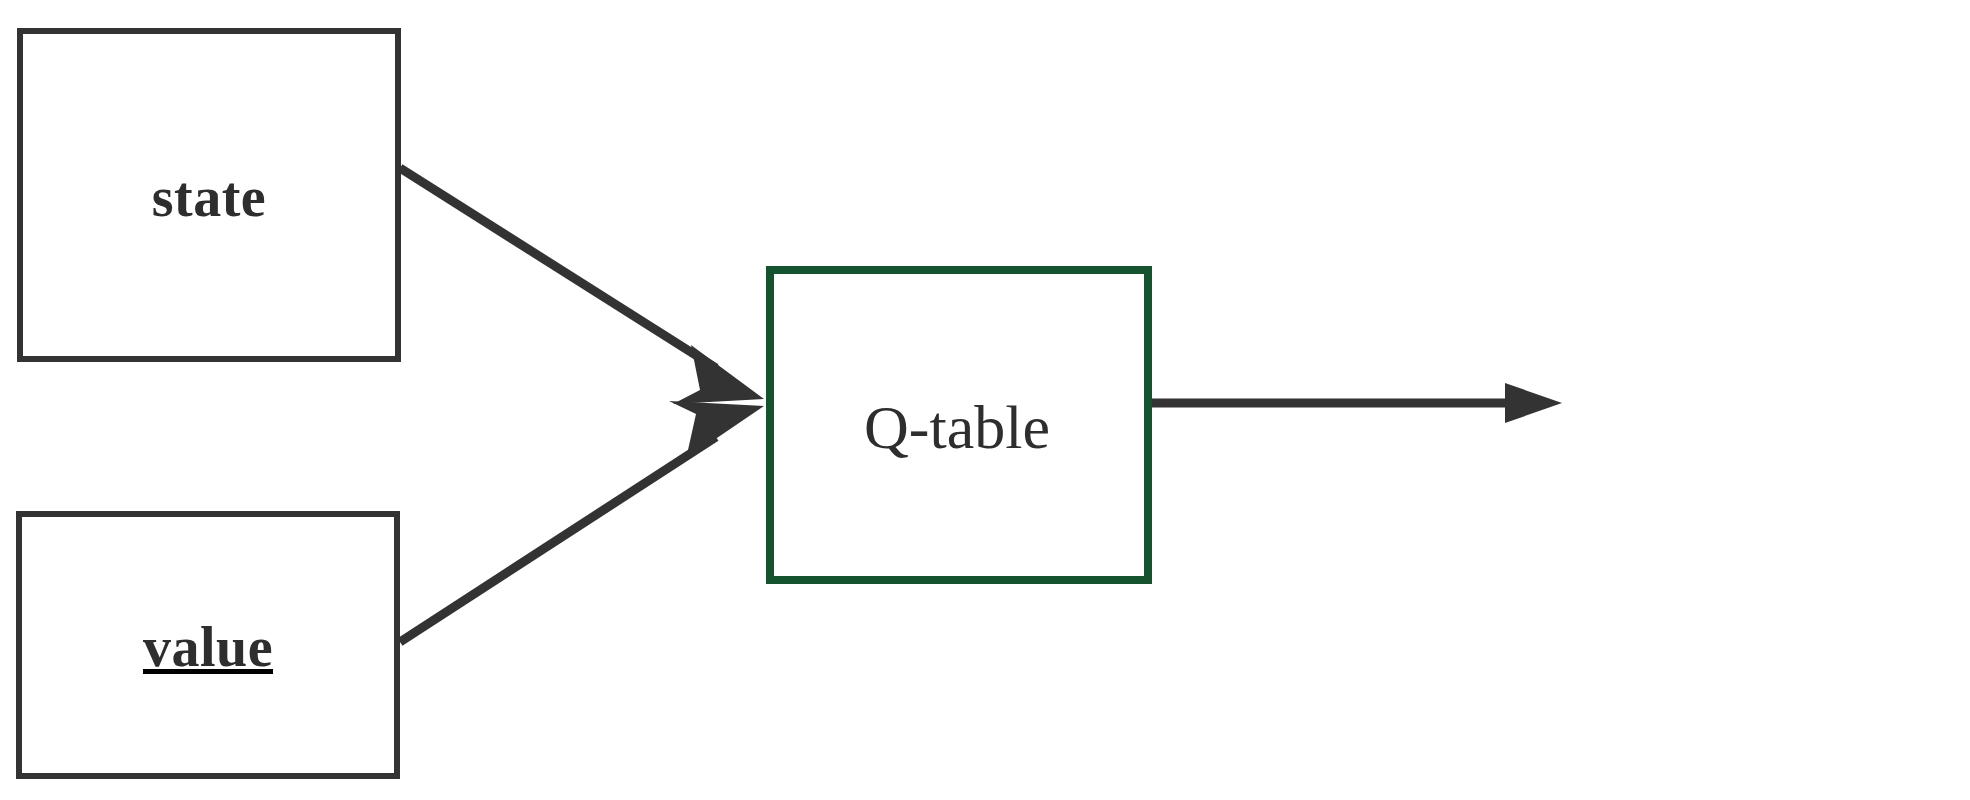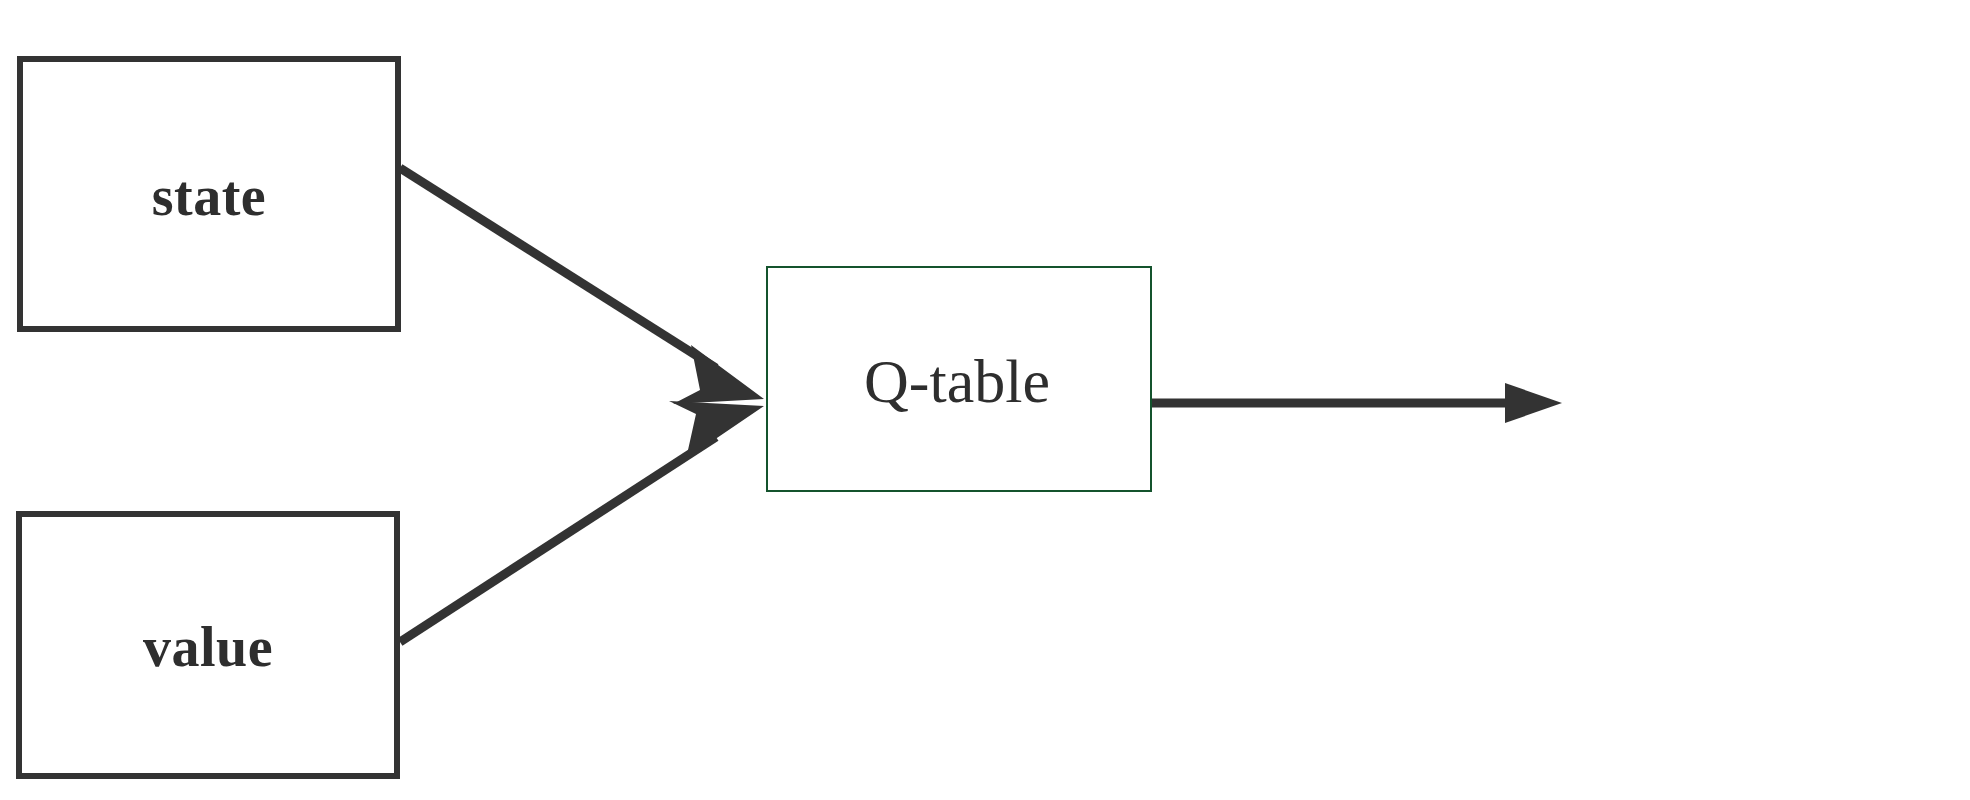--- a/index.html
+++ b/index.html
@@ -35,31 +35,31 @@
   }
   .node-label {
     display: block;
     line-height: 1;
     color: #2e2e2e;
     white-space: nowrap;
     user-select: none;
   }
   
   #node-state {
-    left: 17px;  top: 28px;  width: 384px; height: 276px;
+    left: 17px;  top: 28px;  width: 384px; height: 334px;
     border: 6px solid #333333;
-    margin-top: 28px;
   }
   #node-value {
     left: 16px;  top: 511px; width: 384px; height: 268px;
     border: 6px solid #333333;
+    text-decoration: underline;
   }
   #node-qtable {
-    left: 766px; top: 266px; width: 386px; height: 226px;
-    border: 2px solid #14532d;
+    left: 766px; top: 266px; width: 386px; height: 318px;
+    border: 8px solid #14532d;
   }
   #node-qvalue {
     left: 1564px; top: 267px; width: 382px; height: 269px;
     border: 6px solid #333333;
   }
   
   .label-bold {
     font-family: "Liberation Serif", "DejaVu Serif", serif;
     font-weight: 700;
     font-size: 56px;

